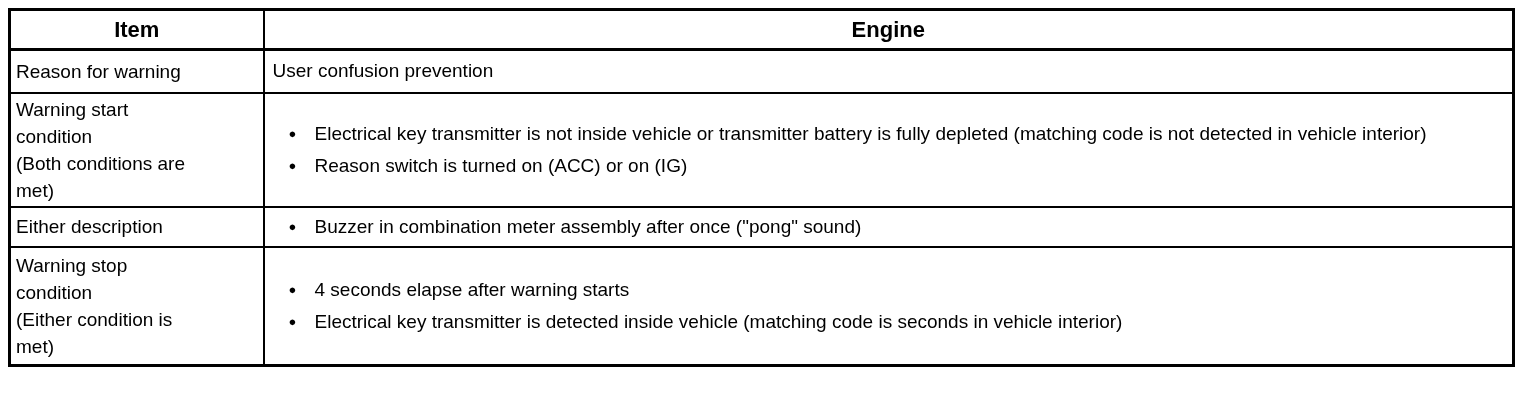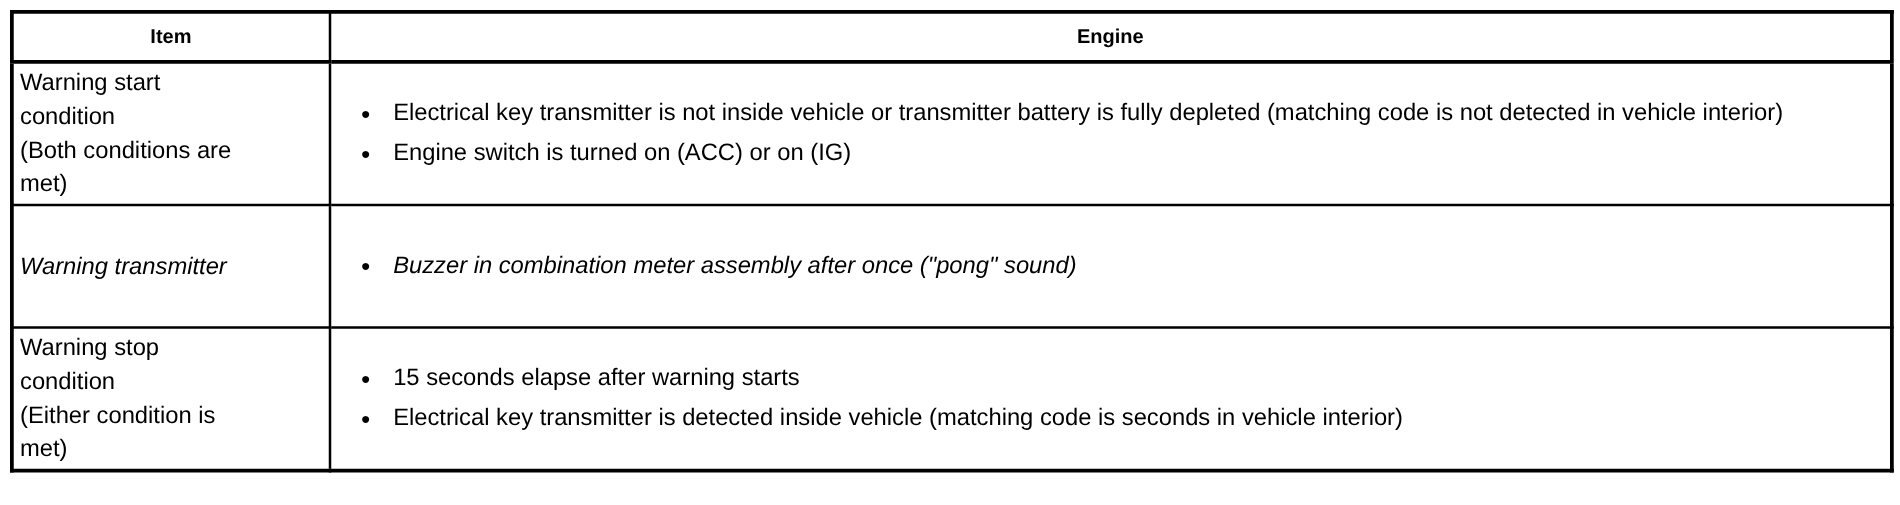--- a/index.html
+++ b/index.html
@@ -24,29 +24,29 @@
     border-collapse: collapse;
     table-layout: fixed;
     border: 3px solid #000000;
     font-size: 19px;
   }
   col.col-item  { width: 254px; }
   col.col-content { width: 1250px; }
 
   thead tr { height: 40px; }
   tbody tr:nth-child(1) { height: 43px; }
-  tbody tr:nth-child(2) { height: 98px; font-style: italic; }
+  tbody tr:nth-child(2) { height: 98px; }
   tbody tr:nth-child(3) { height: 40px; }
   tbody tr:nth-child(4) { height: 119px; }
 
   th {
     border: 2px solid #000000;
     border-bottom: 3px solid #000000;
     font-weight: bold;
-    font-size: 16px;
+    font-size: 22px;
     text-align: center;
     vertical-align: middle;
     padding: 0;
   }
   td {
     border: 2px solid #000000;
     vertical-align: middle;
     padding: 2px 6px;
   }
   td.cell-item {
@@ -90,58 +90,64 @@
       <col class="col-content">
     </colgroup>
     <thead>
       <tr>
         <th>Item</th>
         <th>Engine</th>
       </tr>
     </thead>
     <tbody id="table-body">
         <tr>
+          <td class="cell-item">Reason for warning</td>
+          <td class="cell-content">
+            <div class="plain">User confusion prevention</div>
+          </td>
+        </tr>
+        <tr>
           <td class="cell-item">Warning start
 condition
 (Both conditions are
 met)</td>
           <td class="cell-content">
             <div class="bullets">
               <div class="bullet-item">
                 <span class="dot">●</span>
                 <span class="bullet-text">Electrical key transmitter is not inside vehicle or transmitter battery is fully depleted (matching code is not detected in vehicle interior)</span>
               </div>
               <div class="bullet-item">
                 <span class="dot">●</span>
-                <span class="bullet-text">Engine switch is turned on (ACC) or on (IG)</span>
+                <span class="bullet-text">Reason switch is turned on (ACC) or on (IG)</span>
               </div>
             </div>
           </td>
         </tr>
         <tr>
-          <td class="cell-item">Warning transmitter</td>
+          <td class="cell-item">Either description</td>
           <td class="cell-content">
             <div class="bullets">
               <div class="bullet-item">
                 <span class="dot">●</span>
                 <span class="bullet-text">Buzzer in combination meter assembly after once ("pong" sound)</span>
               </div>
             </div>
           </td>
         </tr>
         <tr>
           <td class="cell-item">Warning stop
 condition
 (Either condition is
 met)</td>
           <td class="cell-content">
             <div class="bullets">
               <div class="bullet-item">
                 <span class="dot">●</span>
-                <span class="bullet-text">15 seconds elapse after warning starts</span>
+                <span class="bullet-text">4 seconds elapse after warning starts</span>
               </div>
               <div class="bullet-item">
                 <span class="dot">●</span>
                 <span class="bullet-text">Electrical key transmitter is detected inside vehicle (matching code is seconds in vehicle interior)</span>
               </div>
             </div>
           </td>
         </tr>
       </tbody>
   </table>

